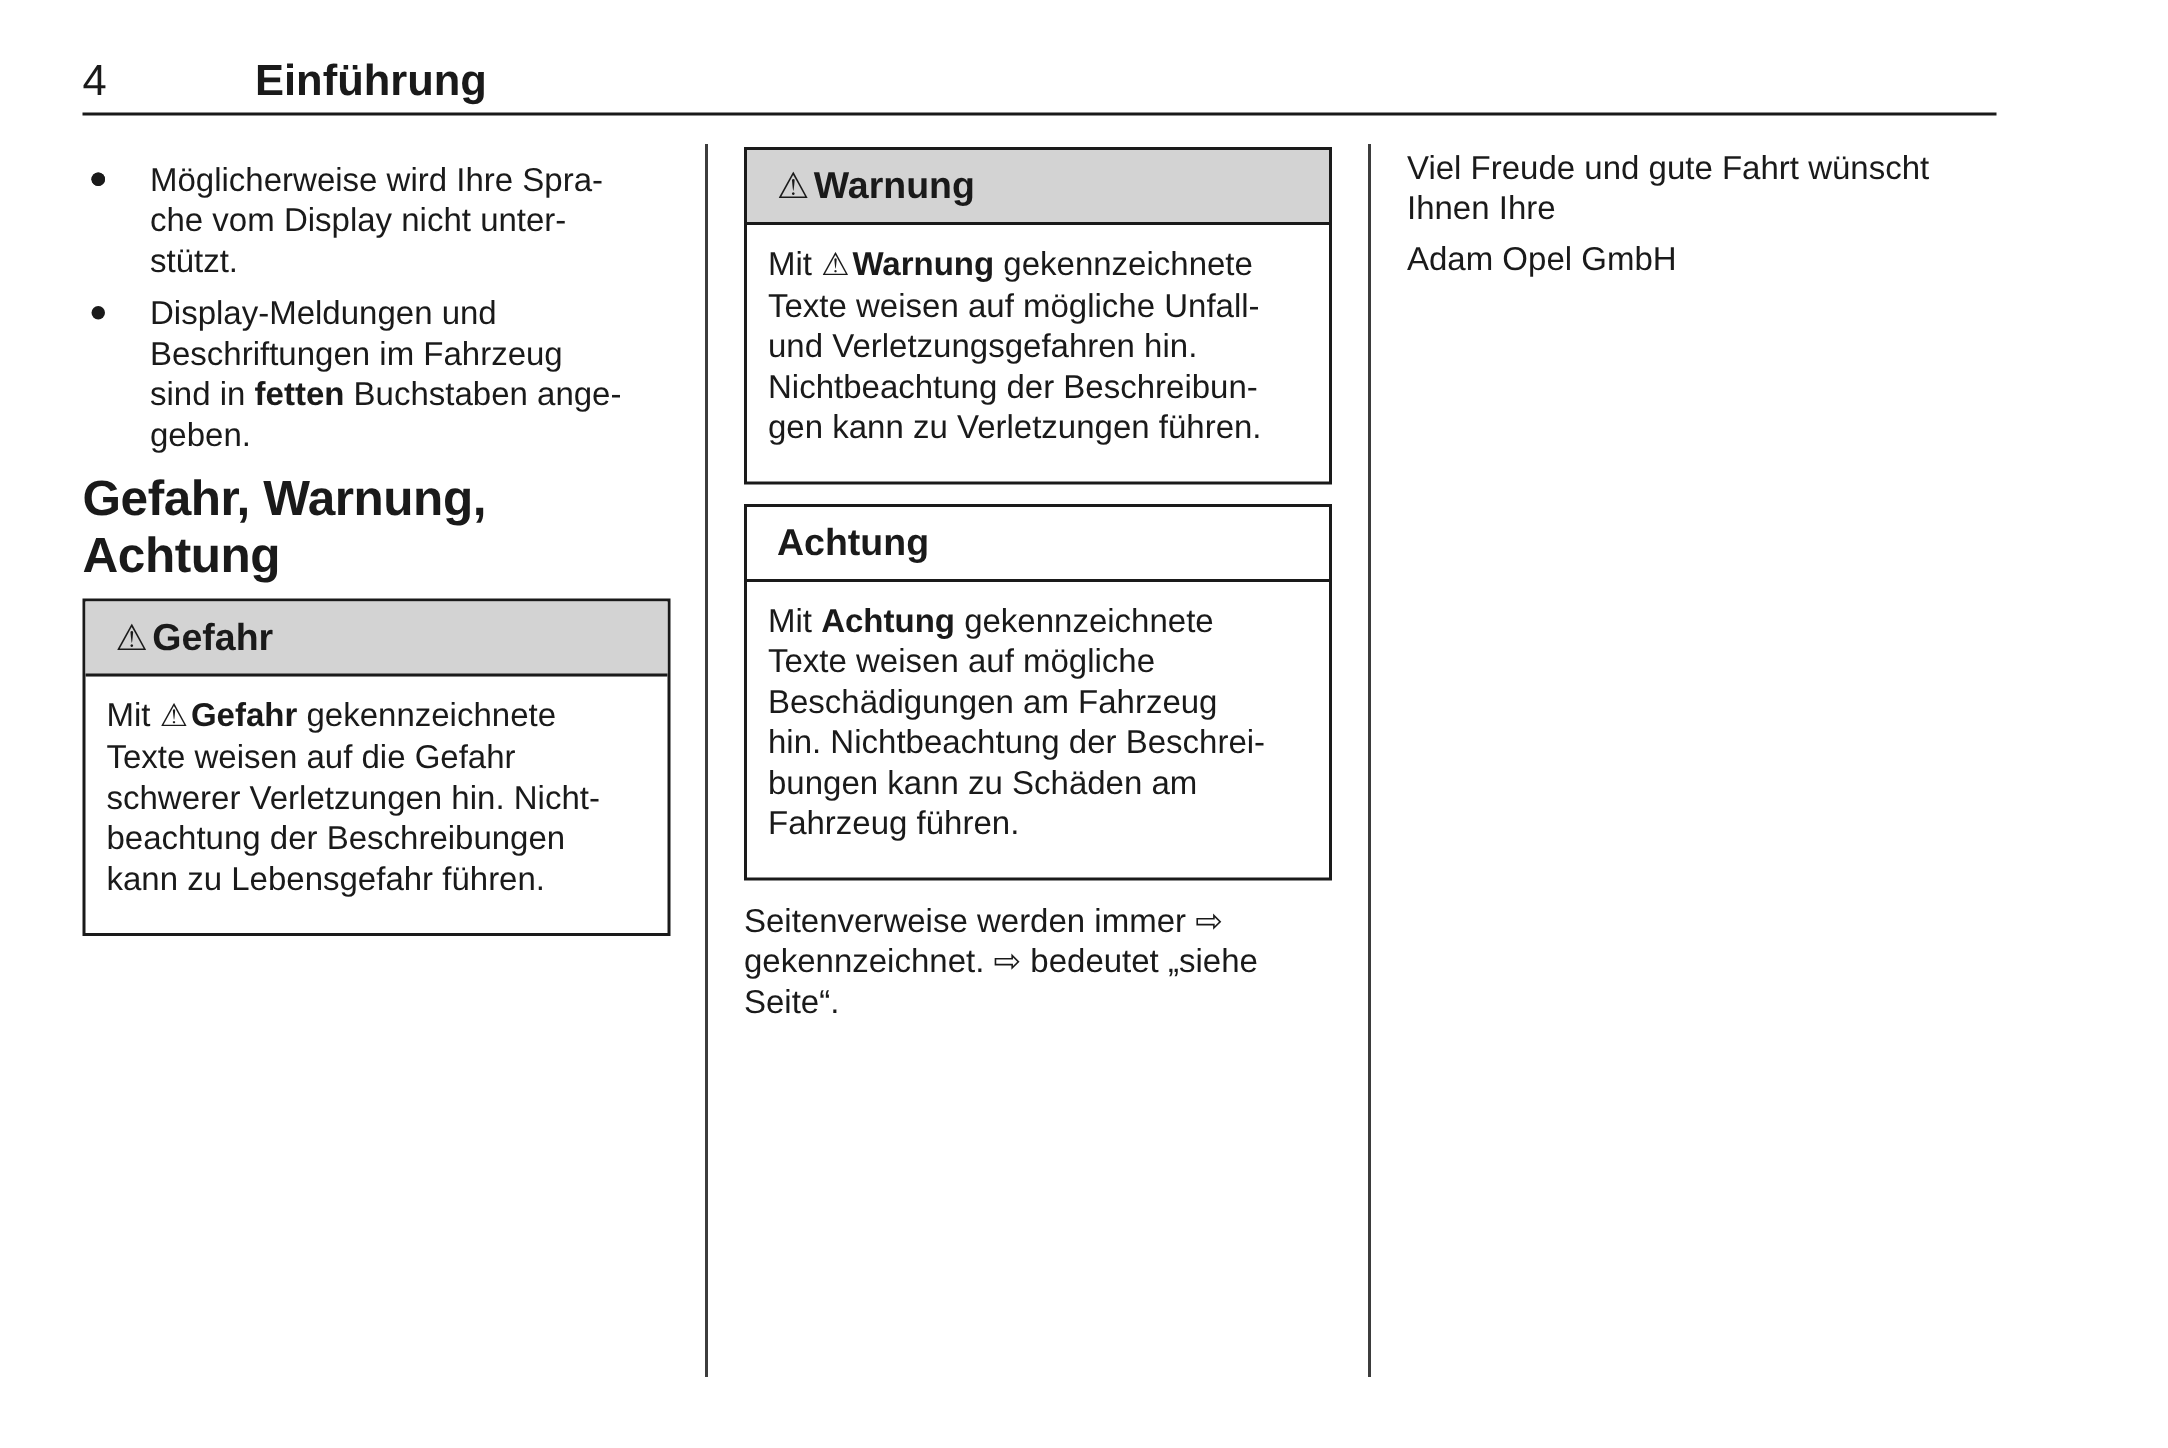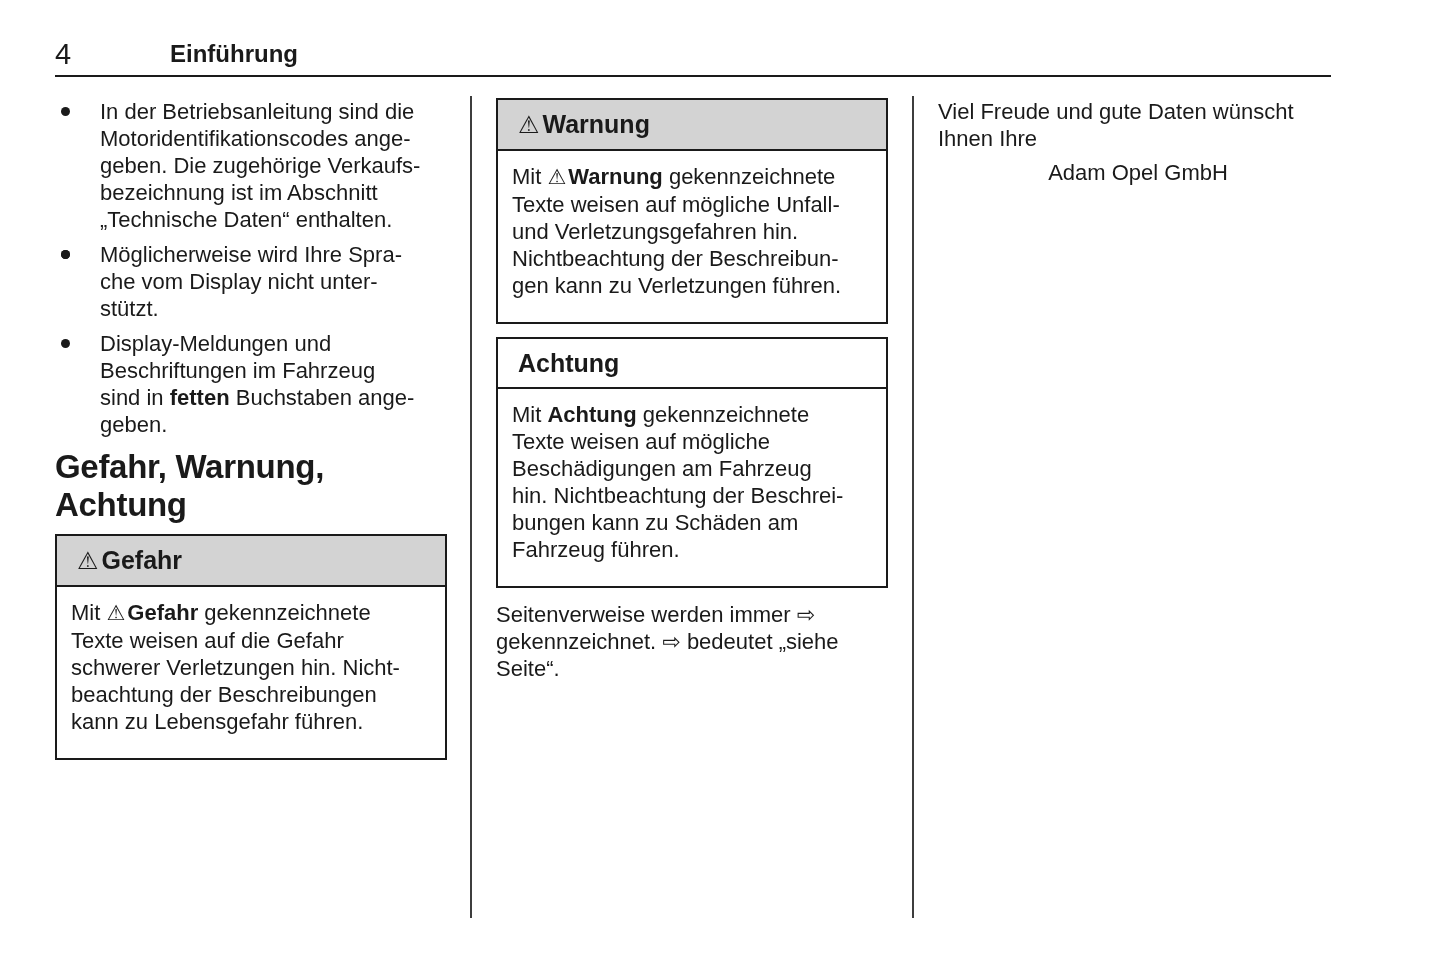--- a/index.html
+++ b/index.html
@@ -8,21 +8,21 @@
     width: 1445px;
     height: 965px;
     background: #ffffff;
     font-family: "Liberation Sans", "DejaVu Sans", sans-serif;
     color: #1a1a1a;
     overflow: hidden;
   }
 
   
   .hdr-num   { position: absolute; left: 55px;  top: 38px; font-size: 29px; line-height: 32px; }
-  .hdr-title { position: absolute; left: 170px; top: 38px; font-size: 24px; line-height: 32px; font-weight: bold; }
+  .hdr-title { position: absolute; left: 170px; top: 38px; font-size: 29px; line-height: 32px; font-weight: bold; }
   .hdr-rule  { position: absolute; left: 55px;  top: 75px; width: 1276px; height: 2px; background: #1a1a1a; }
 
   
   .col  { position: absolute; top: 98px; font-size: 22px; line-height: 27px; }
   .col1 { left: 55px;  width: 392px; }
   .col2 { left: 496px; width: 410px; }
   .col3 { left: 938px; width: 400px; }
 
   .vsep { position: absolute; top: 96px; width: 2px; height: 822px; background: #3d3d3d; }
   .vsep1 { left: 470px; }
@@ -48,41 +48,36 @@
 
   .b { font-weight: bold; }
 
   .tri { font-family: "DejaVu Sans", sans-serif; }
   .tri:empty { display: none; }
   .tri-title { font-size: 24px; margin-right: 3px; font-weight: normal; }
   .tri-body  { font-size: 21px; margin-right: 2px; }
 
   
   .para { margin: 0 0 11px 0; white-space: pre-line; }
-  .company { margin: 7px 0 0 0; white-space: pre-line; text-align: center; }
+  .company { margin: 7px 0 0 0; white-space: pre-line; }
 </style>
 </head>
 <body>
 
 <div class="page">
 
   <div class="hdr-num">4</div>
   <div class="hdr-title">Einführung</div>
   <div class="hdr-rule"></div>
 
   <div class="vsep vsep1"></div>
   <div class="vsep vsep2"></div>
 
   <div class="col col1">
     <ul class="bullets">
-      <li><span class="bullet-dot"></span><span>In der Betriebsanleitung sind die
-Motoridentifikationscodes ange-
-geben. Die zugehörige Verkaufs-
-bezeichnung ist im Abschnitt
-„Technische Daten“ enthalten.</span><span class="b"></span><span></span></li>
       <li><span class="bullet-dot"></span><span class="b"></span><span></span></li>
       <li><span class="bullet-dot"></span><span>Möglicherweise wird Ihre Spra-
 che vom Display nicht unter-
 stützt.</span><span class="b"></span><span></span></li>
       <li><span class="bullet-dot"></span><span>Display-Meldungen und
 Beschriftungen im Fahrzeug
 sind in </span><span class="b">fetten</span><span> Buchstaben ange-
 geben.</span></li>
     </ul>
 
@@ -117,18 +112,18 @@
 bungen kann zu Schäden am
 Fahrzeug führen.</span></div>
     </div>
 
     <p class="para">Seitenverweise werden immer ⇨
 gekennzeichnet. ⇨ bedeutet „siehe
 Seite“.</p>
   </div>
 
   <div class="col col3">
-    <p class="para" style="margin-bottom:0;">Viel Freude und gute Daten wünscht
+    <p class="para" style="margin-bottom:0;">Viel Freude und gute Fahrt wünscht
 Ihnen Ihre</p>
     <p class="company">Adam Opel GmbH</p>
   </div>
 
 </div>
 
 </body></html>

